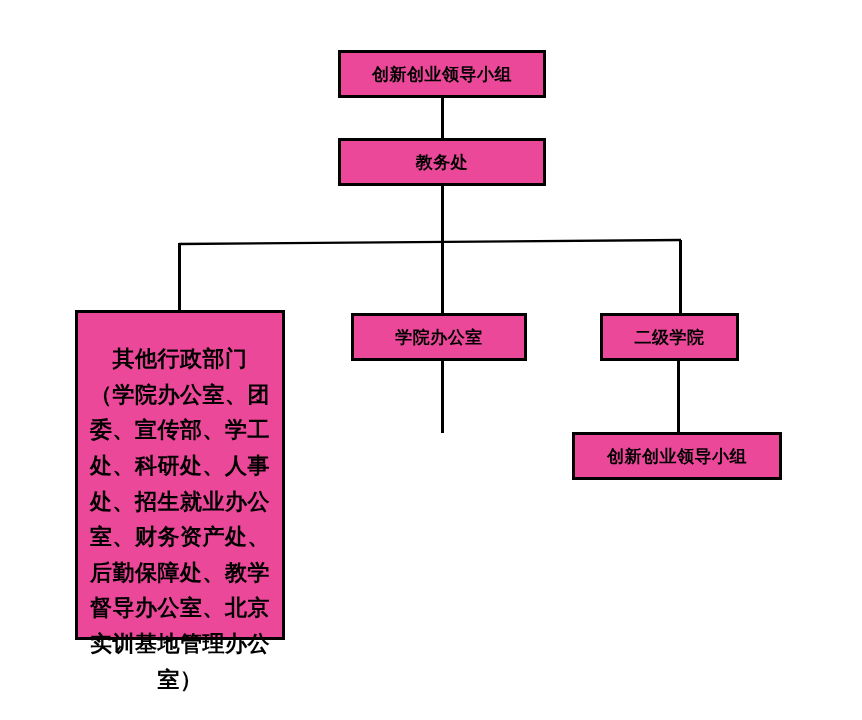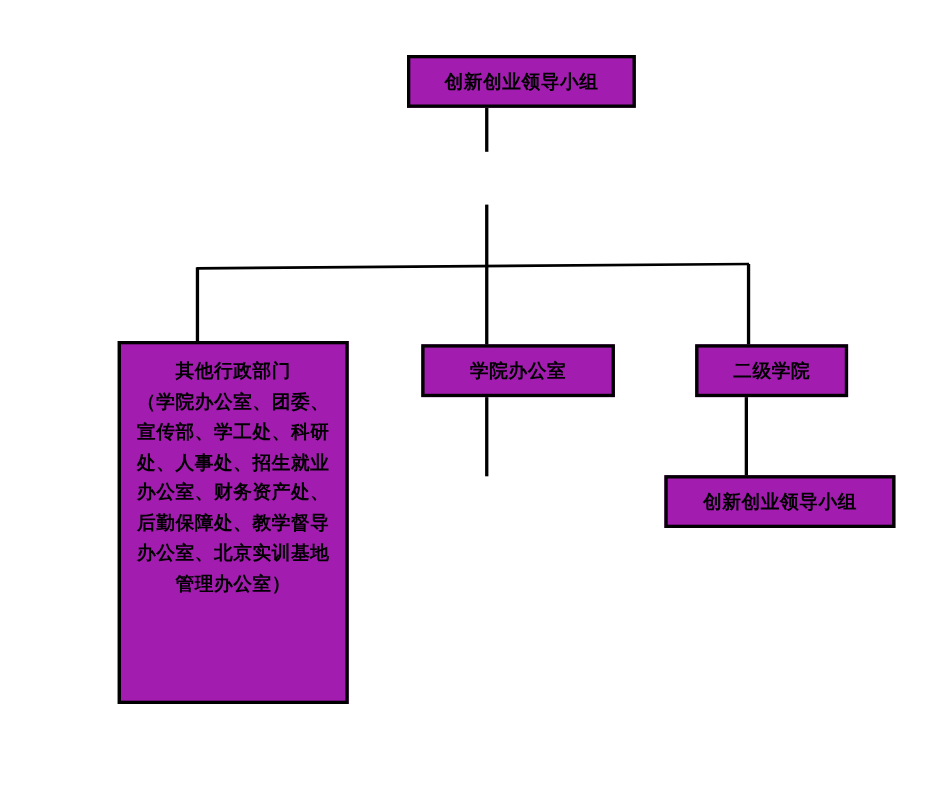--- a/index.html
+++ b/index.html
@@ -14,52 +14,51 @@
     position: relative;
     width: 862px;
     height: 720px;
     background: #ffffff;
     overflow: hidden;
   }
   .node {
     position: absolute;
     box-sizing: border-box;
     border: 3px solid #000000;
-    background: #a21caf;
+    background: #ec4899;
     display: flex;
     align-items: center;
     justify-content: center;
     text-align: center;
     color: #000000;
-    font-family: Liberation Sans, sans-serif;
+    font-family: Liberation Mono, monospace;
     font-weight: bold;
     letter-spacing: 0.5px;
     z-index: 3;
-    margin-left: 32px;
   }
   .node-label {
     display: block;
     width: 100%;
     white-space: pre-line;
   }
 
   
   #node-top {
     left: 338px; top: 50px; width: 208px; height: 48px;
     font-size: 17px;
   }
   #node-academic {
     left: 338px; top: 138px; width: 208px; height: 48px;
     font-size: 17px;
   }
   #node-other-admin {
     left: 75px; top: 310px; width: 210px; height: 330px;
-    font-size: 17px;
+    font-size: 22px;
     align-items: flex-start;
-    padding-top: 11px;
+    padding-top: 30px;
     line-height: 1.62;
   }
   #node-other-admin .node-label {
     text-align: center;
     word-break: break-all;
     padding: 0 8px;
   }
   #node-innov-college {
     left: 351px; top: 313px; width: 176px; height: 48px;
     font-size: 17px;
@@ -128,20 +127,23 @@
   <div class="conn conn-v" id="conn-drop-right"></div>
 
   <div class="conn conn-v" id="conn-innov-to-office"></div>
 
   <div class="conn conn-v" id="conn-secondary-to-leader"></div>
 
   <div class="node" id="node-top">
     <span class="node-label">创新创业领导小组</span>
   </div>
 
+  <div class="node" id="node-academic">
+    <span class="node-label">教务处</span>
+  </div>
 
   <div class="node" id="node-other-admin">
     <span class="node-label">其他行政部门
 （学院办公室、团委、宣传部、学工处、科研处、人事处、招生就业办公室、财务资产处、后勤保障处、教学督导办公室、北京实训基地管理办公室）</span>
   </div>
 
   <div class="node" id="node-innov-college">
     <span class="node-label">学院办公室</span>
   </div>
 

